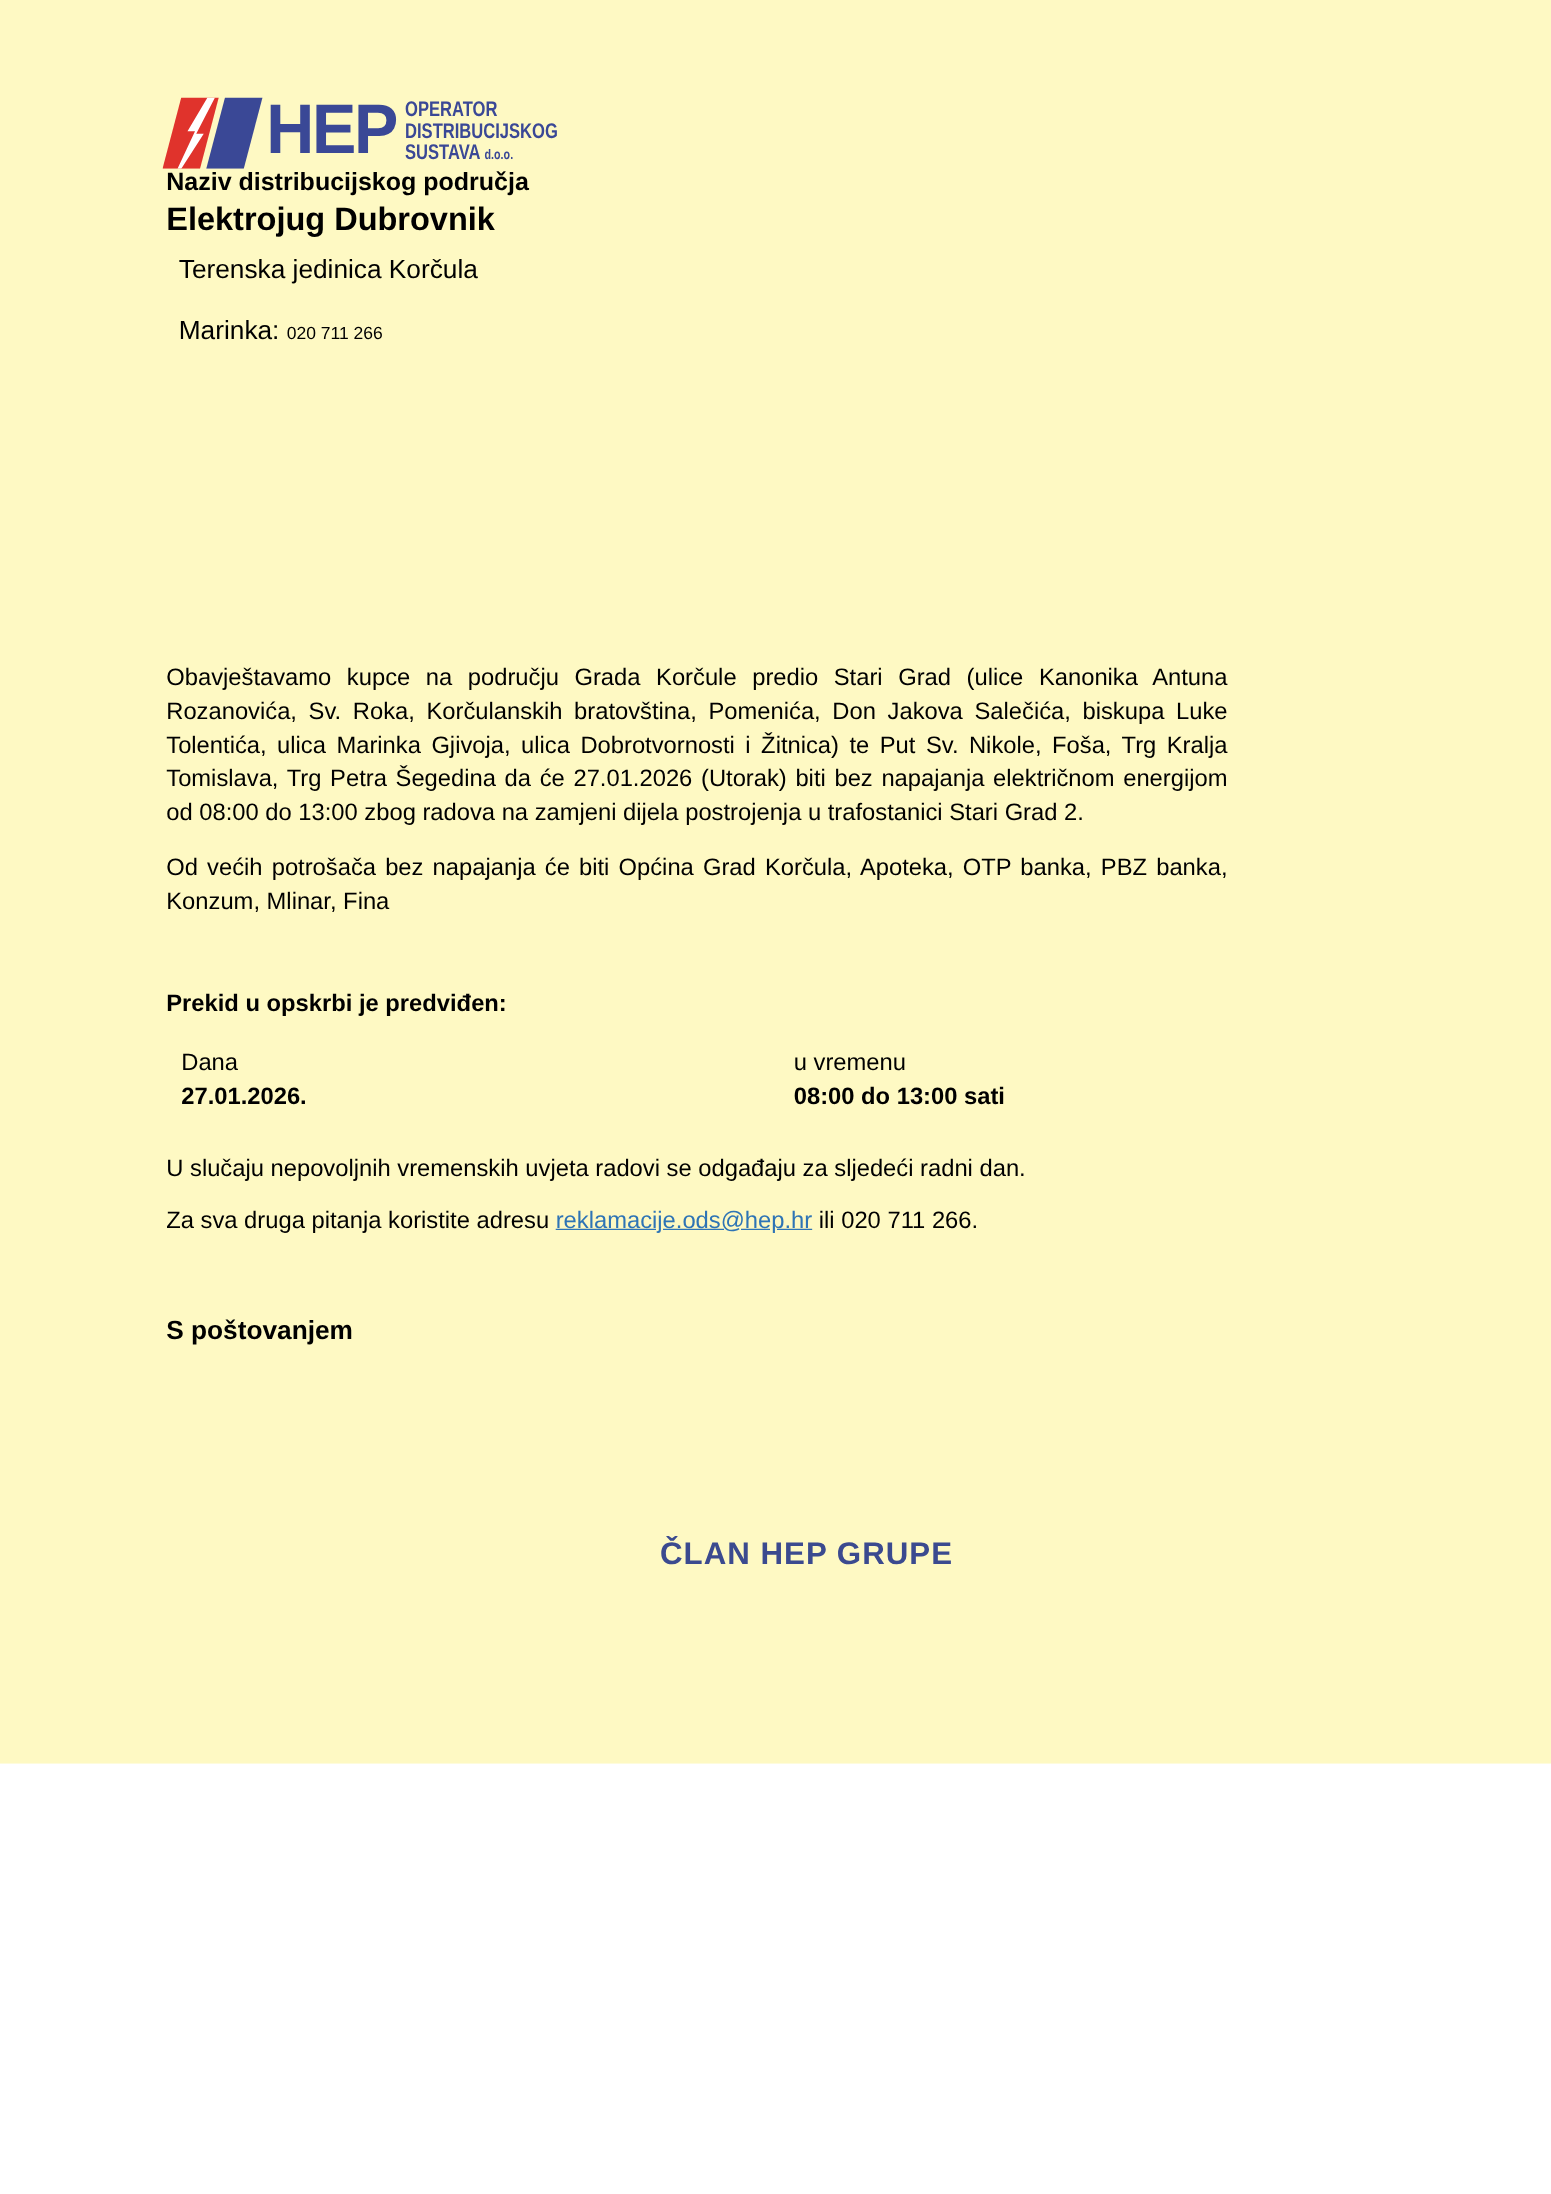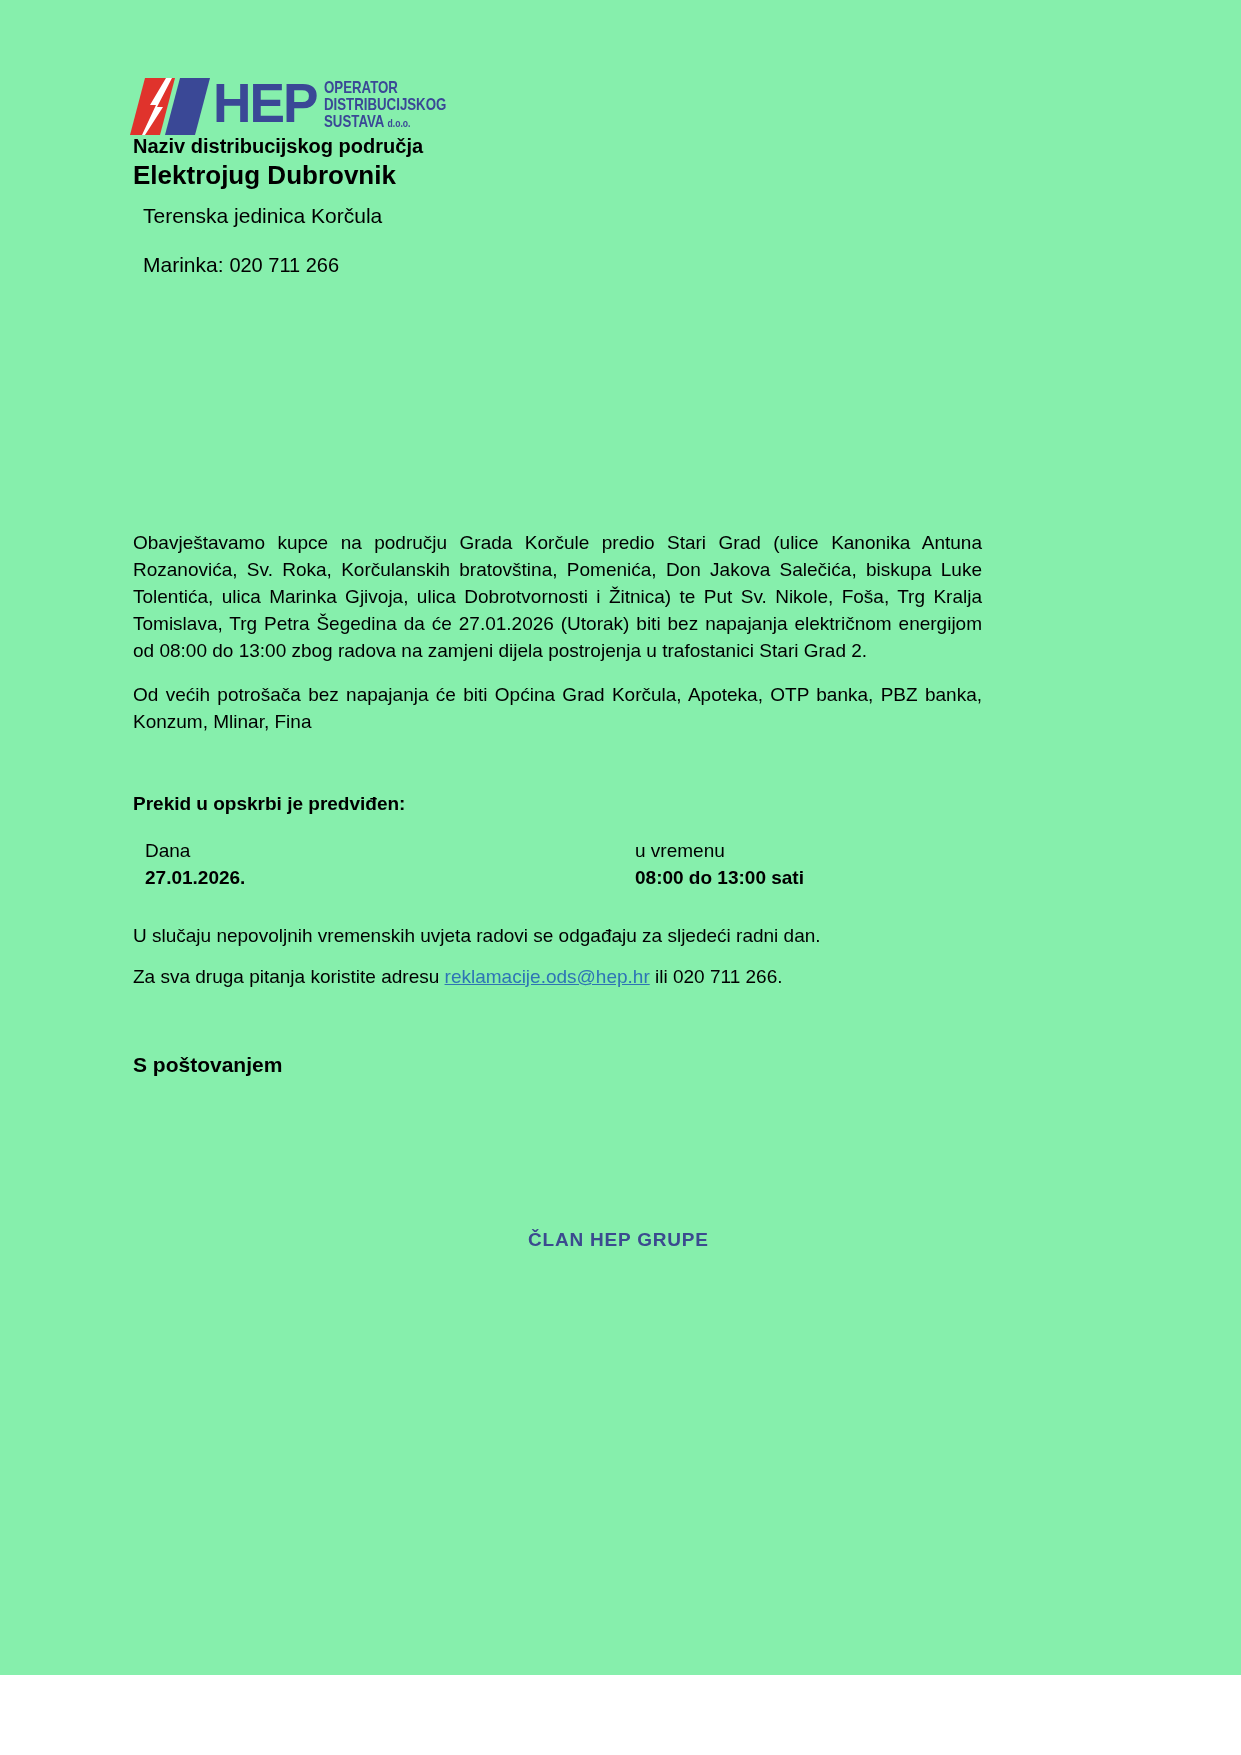--- a/index.html
+++ b/index.html
@@ -1,20 +1,20 @@
 <!DOCTYPE html>
 <html><head>
 <meta charset="utf-8">
 <style>
   html, body { margin: 0; padding: 0; background: #ffffff; }
   .page {
     position: relative;
     width: 1241px;
-    height: 1675px;
-    background: #86efac;
+    height: 1411px;
+    background: #fef9c3;
     font-family: "Liberation Sans", sans-serif;
     color: #000000;
     overflow: hidden;
   }
   .abs { position: absolute; }
 
   
   .logo { left: 130px; top: 78px; height: 58px; display: flex; align-items: flex-start; }
   .logo-mark { width: 81px; height: 57px; flex: 0 0 auto; }
   .logo-hep {
@@ -27,21 +27,21 @@
     color: #3A4896; font-weight: bold; font-size: 17px; line-height: 17px;
     transform: scaleX(0.78); transform-origin: left top; white-space: nowrap;
   }
   .logo-suffix { font-size: 11px; font-weight: bold; }
 
   
   .area-label   { left: 133px; top: 135px; font-size: 20px; font-weight: bold; }
   .area-name    { left: 133px; top: 160px; font-size: 26px; font-weight: bold; }
   .unit-name    { left: 143px; top: 204px; font-size: 21px; }
   .phone-line   { left: 143px; top: 253px; font-size: 21px; }
-  .phone-number { font-size: 20px; text-align: right; }
+  .phone-number { font-size: 14px; text-align: right; }
 
   
   .doc-title {
     left: 133px; top: 441px; width: 849px; text-align: center;
     font-size: 23px; font-weight: bold; letter-spacing: 0.3px;
   }
 
   
   .para {
     left: 133px; width: 849px; font-size: 19px; line-height: 27px;
@@ -57,21 +57,21 @@
   .schedule-col-time { position: absolute; left: 635px; top: 0; }
   .schedule-value { font-weight: bold; }
 
   .weather-note { left: 133px; top: 922px; width: 900px; font-size: 19px; line-height: 27px; }
   .contact-line { left: 133px; top: 963px; width: 900px; font-size: 19px; line-height: 27px; }
   .email-link { color: #2E74B5; text-decoration: underline; }
 
   .closing   { left: 133px; top: 1053px; font-size: 21px; font-weight: bold; }
   .signature { left: 545px; top: 1142px; font-size: 20px; font-weight: bold; }
   .footer-tag {
-    left: 528px; top: 1229px; font-size: 19px; font-weight: bold;
+    left: 528px; top: 1229px; font-size: 25px; font-weight: bold;
     color: #3B4A8F; letter-spacing: 0.8px;
   }
 </style>
 </head>
 <body>
 
 <div class="page">
 
   <div class="abs logo">
     <svg class="logo-mark" viewBox="0 0 81 57">

